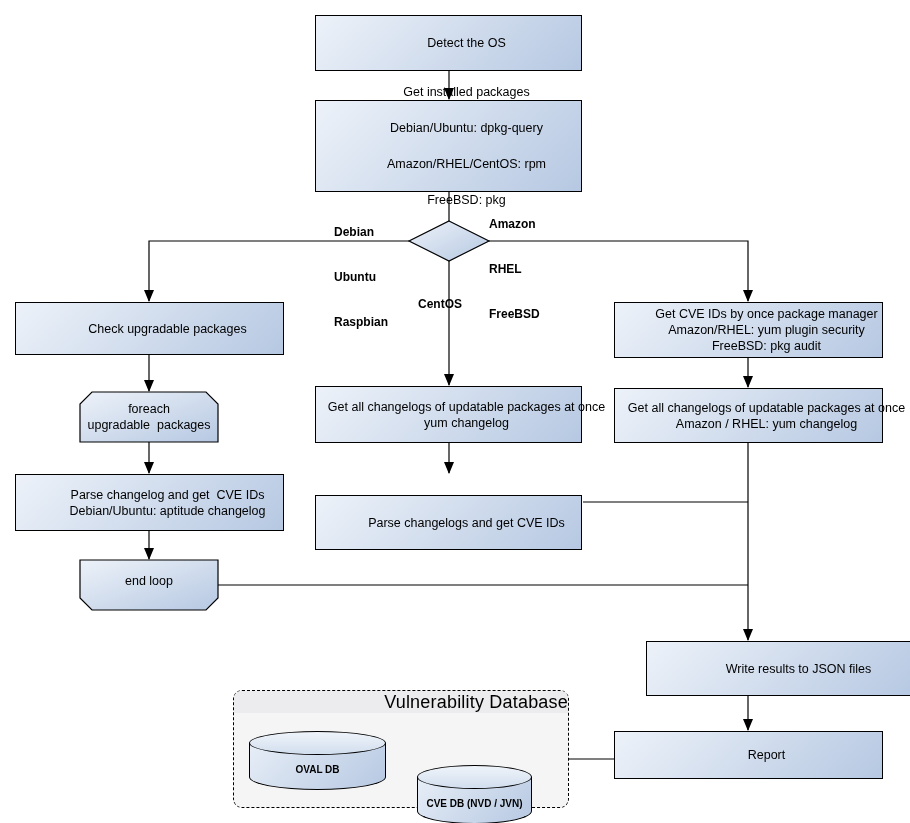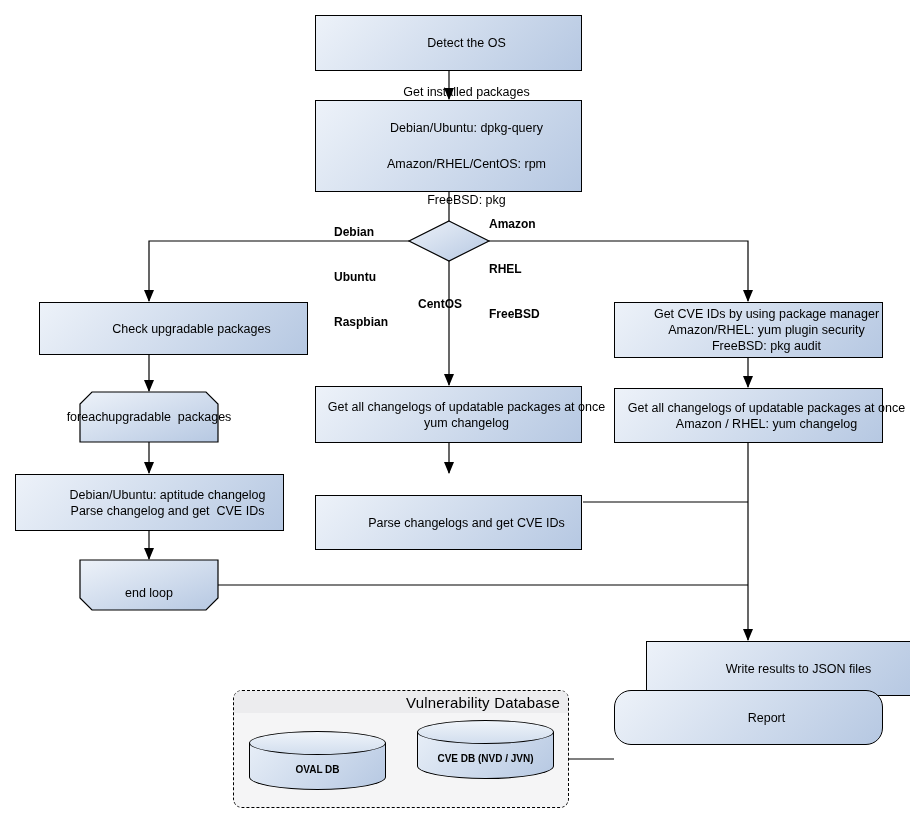--- a/index.html
+++ b/index.html
@@ -11,39 +11,39 @@
 
   .node {
     position:absolute; box-sizing:border-box;
     border:1.2px solid var(--node-border,#000);
     background:linear-gradient(135deg, var(--node-gradient-start,#edf2f9) 0%, var(--node-gradient-end,#b6c8e2) 100%);
     display:flex; flex-direction:column; align-items:center; justify-content:center;
     font-size:12.5px; line-height:16px; text-align:right;padding-left:36px;
   }
   .shape-text {
     position:absolute; box-sizing:border-box; background:transparent;
-    display:flex; align-items:center; justify-content:center;
+    display:flex; flex-direction:column; align-items:center; justify-content:center;
     font-size:12.5px; line-height:16px; text-align:center;
   }
   .nl { white-space:pre; }
 
   .edge-label {
     position:absolute; font-size:12px; line-height:15px; text-align:left; white-space:pre;font-weight:bold;
   }
 
   .db-box {
     position:absolute; box-sizing:border-box;
     border:1.5px dashed #000; border-radius:9px;
     background:var(--db-container-fill,#f5f5f6);
   }
   .db-header {
     height:22px; background:var(--db-header-fill,#ececee);
     border-radius:7px 7px 0 0;
     display:flex; align-items:center; justify-content:flex-end;
-    padding-right:8px; font-size:15px; letter-spacing:0.2px;
+    padding-right:0; font-size:18px; letter-spacing:0.2px;
   }
 
   .cyl { position:absolute; }
   .cyl .body {
     position:absolute; left:0; right:0; top:12px; bottom:0; box-sizing:border-box;
     background:linear-gradient(135deg, #e7eef7 0%, var(--node-gradient-end,#b6c8e2) 100%);
     border:1.2px solid #000; border-top:none;
     border-radius:0 0 50% 50% / 0 0 13px 13px;
   }
   .cyl .top {
@@ -99,63 +99,63 @@
     <div class="nl">Detect the OS</div>
   </div>
 
   <div class="node" style="left:315px;top:100px;width:267px;height:92px;gap:20px;">
     <div class="nl">Get installed packages</div>
     <div class="nl">Debian/Ubuntu: dpkg-query</div>
     <div class="nl">Amazon/RHEL/CentOS: rpm</div>
     <div class="nl">FreeBSD: pkg</div>
   </div>
 
-  <div class="node" style="left:15px;top:302px;width:269px;height:53px;margin-left:24px;">
+  <div class="node" style="left:15px;top:302px;width:269px;height:53px;">
     <div class="nl">Check upgradable packages</div>
   </div>
 
   <div class="shape-text" style="left:80px;top:392px;width:138px;height:50px;">
     <div class="nl">foreach</div>
     <div class="nl">upgradable  packages</div>
   </div>
 
   <div class="node" style="left:15px;top:474px;width:269px;height:57px;">
+    <div class="nl">Parse changelog and get  CVE IDs</div>
     <div class="nl">Debian/Ubuntu: aptitude changelog</div>
-    <div class="nl">Parse changelog and get  CVE IDs</div>
   </div>
 
-  <div class="shape-text" style="left:80px;top:572px;width:138px;height:42px;border-radius:18px;">
+  <div class="shape-text" style="left:80px;top:560px;width:138px;height:42px;border-radius:18px;">
     <div class="nl">end loop</div>
   </div>
 
   <div class="node" style="left:315px;top:386px;width:267px;height:57px;">
     <div class="nl">Get all changelogs of updatable packages at once</div>
     <div class="nl">yum changelog</div>
   </div>
 
   <div class="node" style="left:315px;top:495px;width:267px;height:55px;">
     <div class="nl">Parse changelogs and get CVE IDs</div>
   </div>
 
   <div class="node" style="left:614px;top:302px;width:269px;height:56px;">
-    <div class="nl">Get CVE IDs by using package manager</div>
+    <div class="nl">Get CVE IDs by once package manager</div>
     <div class="nl">Amazon/RHEL: yum plugin security</div>
     <div class="nl">FreeBSD: pkg audit</div>
   </div>
 
   <div class="node" style="left:614px;top:388px;width:269px;height:55px;">
     <div class="nl">Get all changelogs of updatable packages at once</div>
     <div class="nl">Amazon / RHEL: yum changelog</div>
   </div>
 
   <div class="node" style="left:646px;top:641px;width:269px;height:55px;">
     <div class="nl">Write results to JSON files</div>
   </div>
 
-  <div class="node" style="left:614px;top:690px;width:269px;height:55px;border-radius:17px;">
+  <div class="node" style="left:614px;top:731px;width:269px;height:48px;">
     <div class="nl">Report</div>
   </div>
 
   <div class="edge-label" style="left:334px;top:195px;width:70px;">
     <div>Debian</div>
     <div>Ubuntu</div>
     <div>Raspbian</div>
   </div>
   <div class="edge-label" style="left:489px;top:187px;width:70px;">
     <div>Amazon</div>
@@ -171,19 +171,19 @@
       <span>Vulnerability Database</span>
     </div>
   </div>
 
   <div class="cyl" style="left:249px;top:731px;width:137px;height:59px;">
     <div class="body"></div>
     <div class="top"></div>
     <div class="label">OVAL DB</div>
   </div>
 
-  <div class="cyl" style="left:417px;top:720px;width:137px;height:59px;">
+  <div class="cyl" style="left:417px;top:765px;width:115px;height:59px;">
     <div class="body"></div>
     <div class="top"></div>
     <div class="label">CVE DB (NVD / JVN)</div>
   </div>
 
 </div>
 
 </body></html>

